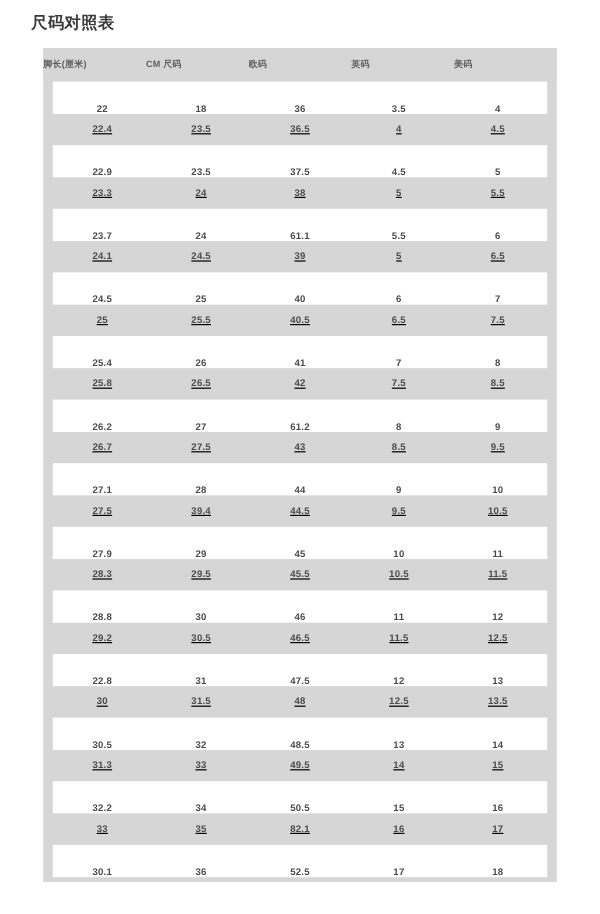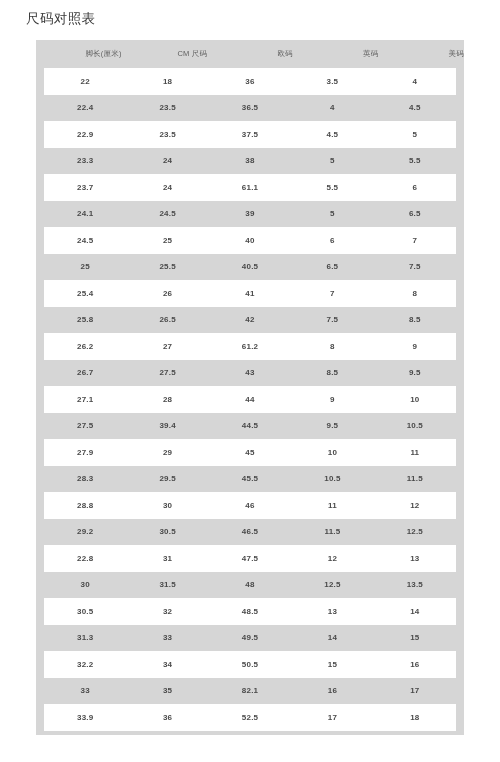--- a/index.html
+++ b/index.html
@@ -19,21 +19,21 @@
     background: #ffffff;
     overflow: hidden;
   }
 
   
   #page-title {
     position: absolute;
     left: 26px;
     top: 9px;
     font-size: 13.5px;
-    font-weight: 400;
+    font-weight: 700;
     color: #3a3a3a;
     letter-spacing: 0.4px;
     line-height: 20px;
   }
 
   
   #size-table {
     position: absolute;
     left: 36px;
     top: 40px;
@@ -45,45 +45,47 @@
   
   .table-header {
     display: flex;
     height: 28px;
     align-items: center;
     background: #d6d6d6;
   }
 
   .table-header .cell {
     flex: 1 1 0;
-    text-align: right;
+    text-align: left;
     font-size: 7.5px;
-    font-weight: 400;
+    font-weight: 700;
     color: #5e5e5e;
     letter-spacing: 0.2px;
     white-space: nowrap;
   }
 
   
   .table-body {
     padding: 0 8px 4px 8px;
   }
 
   .table-row {
     display: flex;
     height: 26.5px;
     align-items: center;
   }
 
   .table-row.odd {
     background: #ffffff;
+    align-items: flex-end;
   }
 
   .table-row.even {
     background: #d6d6d6;
+    text-decoration: underline;
   }
 
   .table-row .cell {
     flex: 1 1 0;
     text-align: center;
     font-size: 8px;
     font-weight: 700;
     color: #4a4a4a;
     letter-spacing: 0.2px;
     white-space: nowrap;
@@ -269,21 +271,21 @@
           <div class="cell">16</div>
         </div>
         <div class="table-row even">
           <div class="cell">33</div>
           <div class="cell">35</div>
           <div class="cell">82.1</div>
           <div class="cell">16</div>
           <div class="cell">17</div>
         </div>
         <div class="table-row odd">
-          <div class="cell">33.9</div>
+          <div class="cell">30.1</div>
           <div class="cell">36</div>
           <div class="cell">52.5</div>
           <div class="cell">17</div>
           <div class="cell">18</div>
         </div>
       </div>
 
   </div>
 
 </div>

